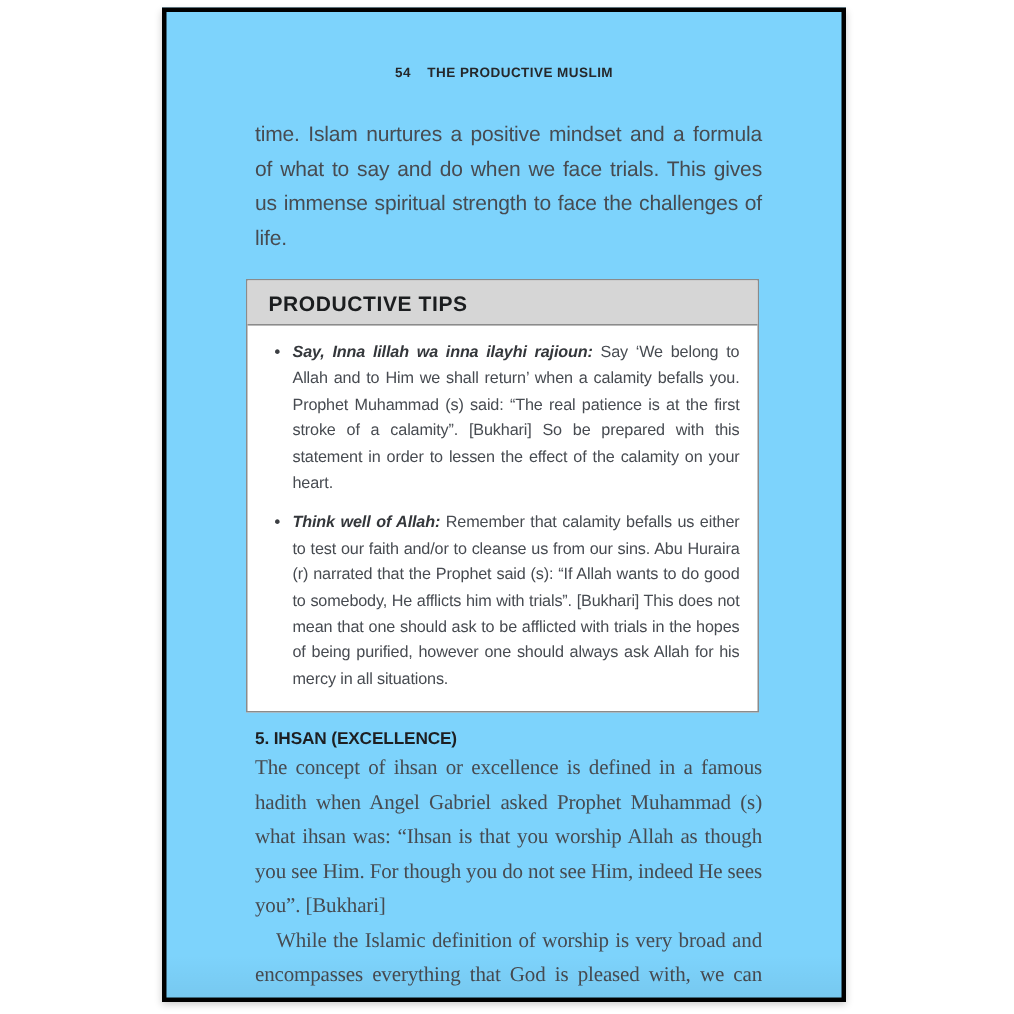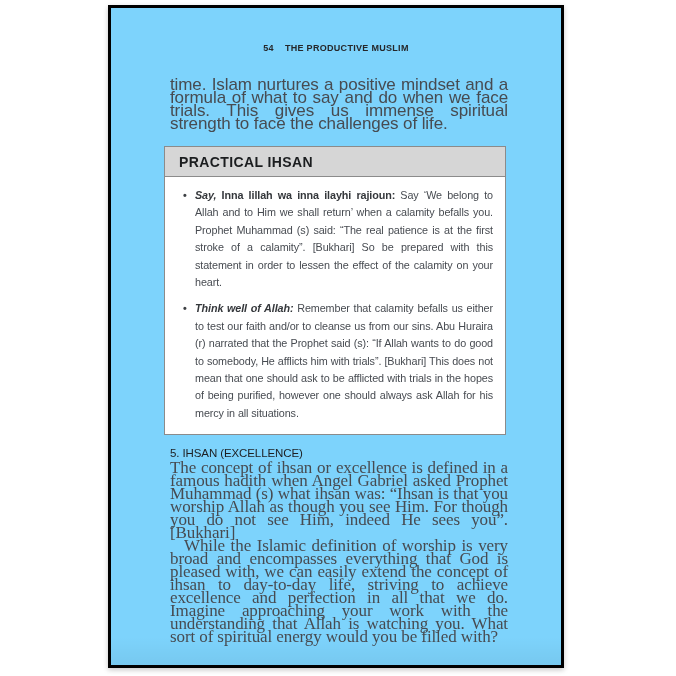--- a/index.html
+++ b/index.html
@@ -32,22 +32,22 @@
   .running-head {
     margin-top: 35px;
     text-align: center;
     font-size: 9px;
     font-weight: bold;
     letter-spacing: 0.3px;
     color: #25272a;
   }
   .running-head .page-num { margin-right: 11px; }
   .body-text {
-    font-size: 17px;
-    line-height: 13px;
+    font-size: 14px;
+    line-height: 23px;
     letter-spacing: -0.1px;
     text-align: justify;
     color: #474b51;
   }
   .para-intro { margin: 25px 53px 0 59px; }
   .tips-box {
     margin: 16px 55px 0 53px;
     border: 1px solid #8b8b8b;
     background: #ffffff;
   }
@@ -72,44 +72,44 @@
   }
   .tip + .tip { margin-top: 9px; }
   .tip .marker {
     position: absolute;
     left: 1px;
     top: 0;
     font-weight: bold;
     color: #3c3f43;
   }
   .tip .lead { font-weight: bold; color: #34373b; font-style: italic; }
-  .tip .lead-italic { font-weight: bold; color: #34373b; }
+  .tip .lead-italic { font-weight: bold; font-style: italic; color: #34373b; }
   .section-heading {
     margin: 12px 53px 0 59px;
     font-size: 11.5px;
-    font-weight: normal;
+    font-weight: bold;
     letter-spacing: -0.1px;
     color: #1d1f22;
   }
   .para { margin: 2px 53px 0 59px; font-family: Liberation Serif, serif; }
   .para.indent { text-indent: 14px; margin-top: 0; }
 </style>
 </head>
 <body>
 
 <div class="page">
 
   <div class="running-head">
     <span class="page-num">54</span><span>THE PRODUCTIVE MUSLIM</span>
   </div>
 
   <p class="body-text para-intro">time. Islam nurtures a positive mindset and a formula of what to say and do when we face trials. This gives us immense spiritual strength to face the challenges of life.</p>
 
   <div class="tips-box">
-    <div class="tips-header">PRACTICAL IHSAN</div>
+    <div class="tips-header">PRODUCTIVE TIPS</div>
     <div class="tips-body">
 
       <div class="tip">
         <span class="marker">•</span><span class="lead">Say, </span><span class="lead-italic">Inna lillah wa inna ilayhi rajioun:</span><span> Say ‘We belong to Allah and to Him we shall return’ when a calamity befalls you. Prophet Muhammad (s) said: “The real patience is at the first stroke of a calamity”. [Bukhari] So be prepared with this statement in order to lessen the effect of the calamity on your heart.</span>
       </div>
 
       <div class="tip">
         <span class="marker">•</span><span class="lead">Think well of Allah:</span><span class="lead-italic"></span><span> Remember that calamity befalls us either to test our faith and/or to cleanse us from our sins. Abu Huraira (r) narrated that the Prophet said (s): “If Allah wants to do good to somebody, He afflicts him with trials”.  [Bukhari] This does not mean that one should ask to be afflicted with trials in the hopes of being purified, however one should always ask Allah for his mercy in all situations.</span>
       </div>
 

